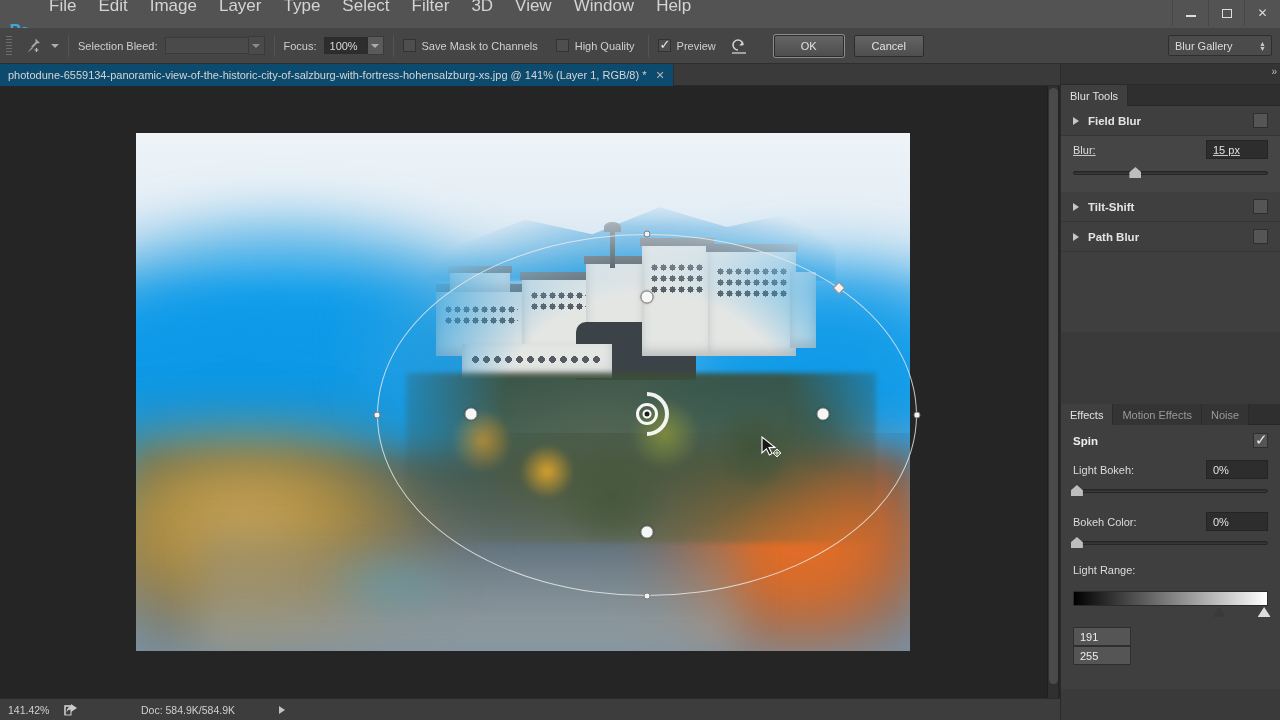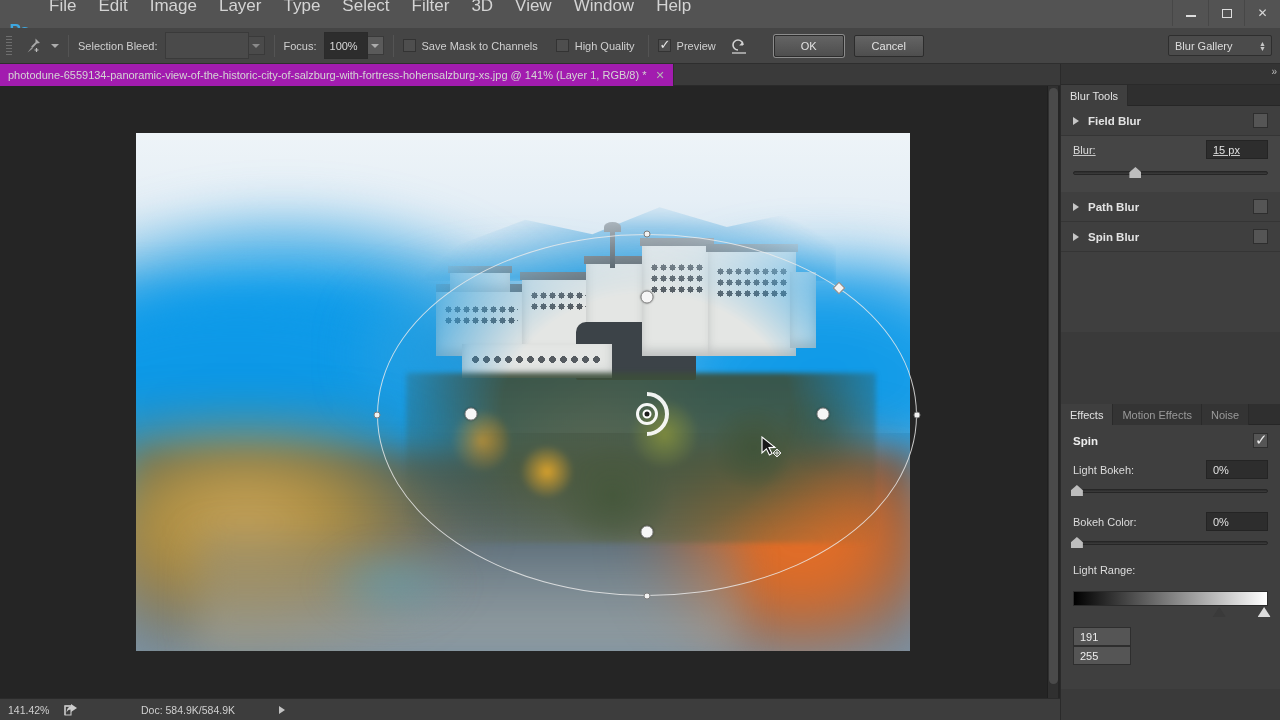--- a/index.html
+++ b/index.html
@@ -57,21 +57,21 @@
     width: 0; height: 0; border-left: 4px solid transparent;
     border-right: 4px solid transparent; border-top: 4px solid #adadad;
     margin-left: 4px;
   }
   .opt-sep {
     width: 1px; height: 22px; background: #383838;
     border-right: 1px solid #545454; margin: 0 9px;
   }
   .opt-label { color: #cfcfcf; font-size: 11px; margin-right: 7px; white-space: nowrap; }
   .opt-field {
-    height: 27px; background: #3b3b3b; border: 1px solid #2b2b2b;
+    height: 17px; background: #3b3b3b; border: 1px solid #2b2b2b;
     color: #d8d8d8; font-size: 11px; display: flex; align-items: center;
     padding: 0 5px;
   }
   .opt-field.bleed { width: 84px; background: #4a4a4a; border-color: #3a3a3a; }
   .opt-field.focus { width: 44px; justify-content: flex-start; }
   .field-stepper {
     width: 16px; height: 19px; background: #5a5a5a; border: 1px solid #3a3a3a;
     border-left: none; display: flex; align-items: center; justify-content: center;
   }
   .field-stepper.dim { background: #4a4a4a; }
@@ -107,21 +107,21 @@
     font-size: 7px; color: #c8c8c8;
   }
 
   
   .tabstrip {
     position: absolute; left: 0; top: 64px; width: 1060px; height: 22px;
     background: #3a3a3a; border-bottom: 1px solid #2a2a2a;
   }
   .doctab {
     position: absolute; left: 0; top: 0; height: 22px;
-    background: #a21caf; border-right: 1px solid #2e2e2e;
+    background: #0c4a6e; border-right: 1px solid #2e2e2e;
     display: flex; align-items: center; padding: 0 8px;
     font-size: 11px; color: #d5d5d5; white-space: nowrap;
   }
   .tab-close { margin-left: 9px; color: #b4b4b4; font-size: 11px; }
 
   
   .canvas-area {
     position: absolute; left: 0; top: 86px; width: 1060px; height: 612px;
     background: #252525; overflow: hidden;
   }
@@ -608,32 +608,32 @@
         <div class="sub-line">
           <span class="sub-label">Blur:</span>
           <span class="val-box">15 px</span>
         </div>
         <div class="slider">
           <div class="slider-track"></div>
           <div class="slider-thumb" id="blur-thumb" style="left: 32%;"></div>
         </div>
       </div>
 
+      <div class="blur-row">
+        <span class="disc"></span>
+        <span class="blur-title">Tilt-Shift</span>
+        <span class="panel-chk"></span>
+      </div>
 
       <div class="blur-row">
         <span class="disc"></span>
         <span class="blur-title">Path Blur</span>
         <span class="panel-chk"></span>
       </div>
 
-      <div class="blur-row">
-        <span class="disc"></span>
-        <span class="blur-title">Spin Blur</span>
-        <span class="panel-chk"></span>
-      </div>
 
       <div class="panel-filler" style="height:80px;"></div>
     </div>
 
     <div style="height:72px;background:#3a3a3a;"></div>
 
     <div class="panel-tabbar">
       <div class="panel-tab active">Effects</div>
       <div class="panel-tab">Motion Effects</div>
       <div class="panel-tab">Noise</div>

